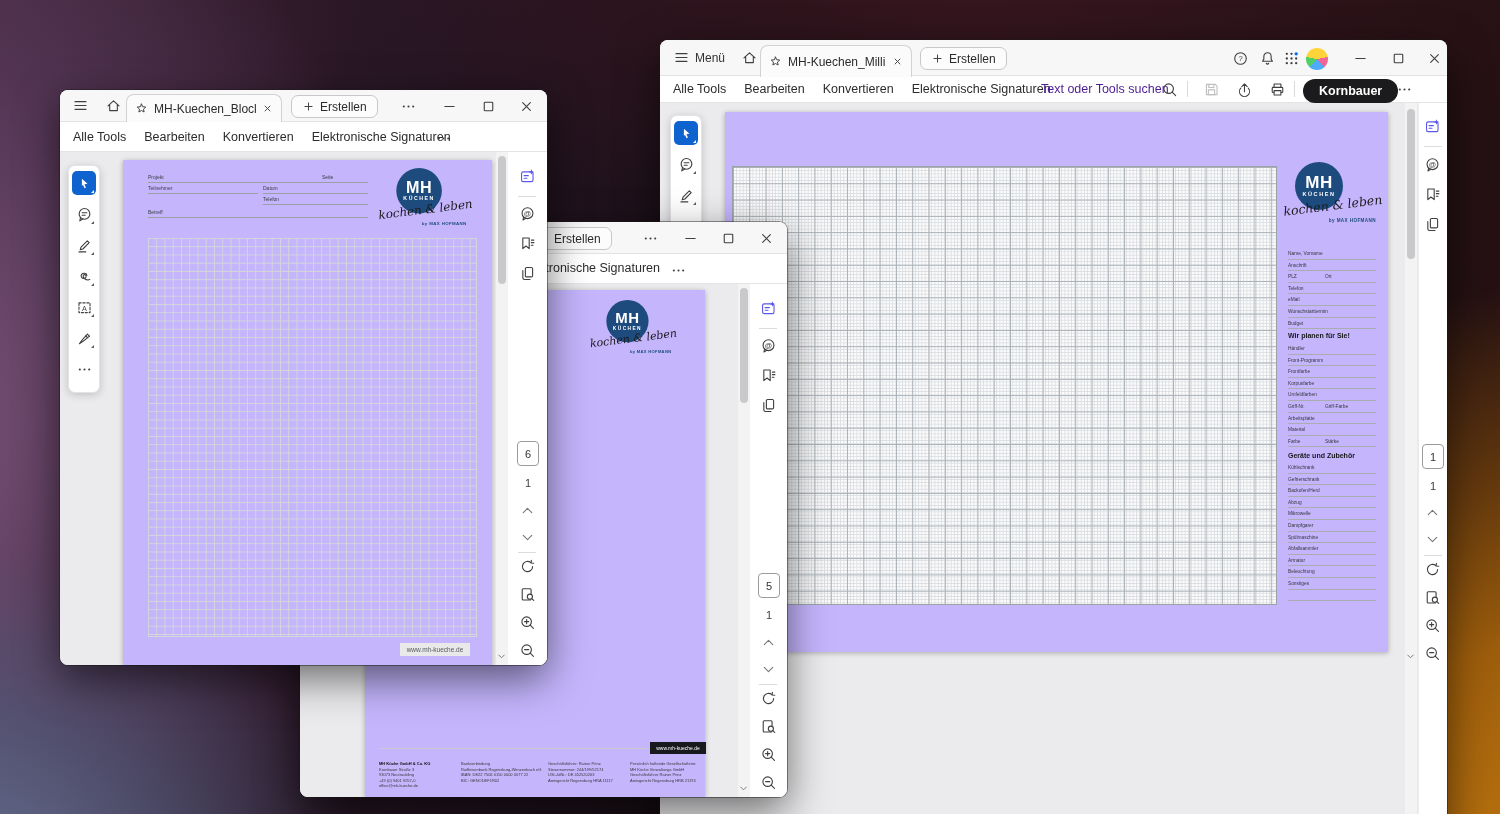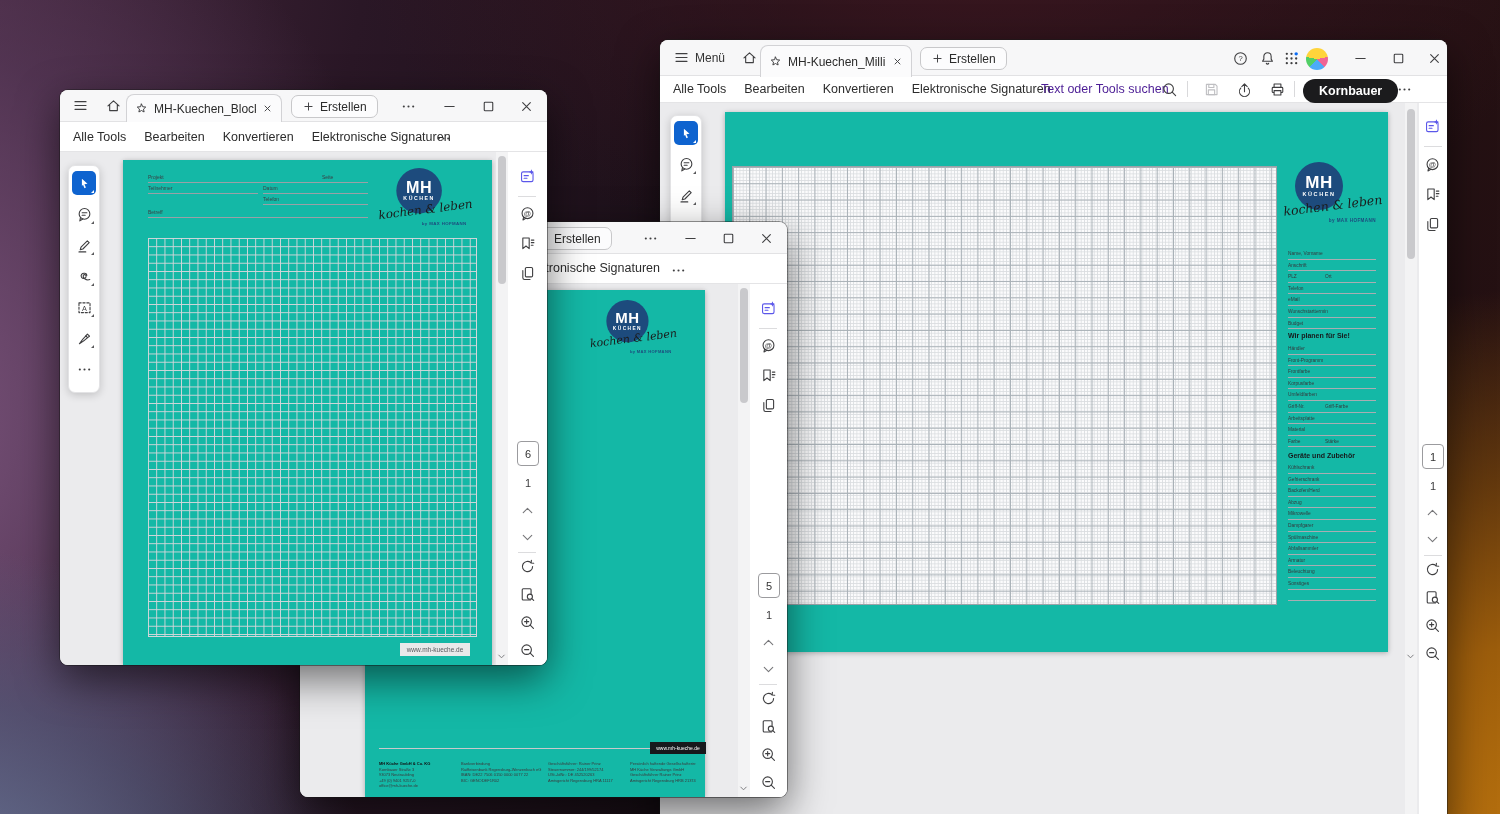--- a/index.html
+++ b/index.html
@@ -17,21 +17,21 @@
 .win{position:absolute;border-radius:8px;background:#ececee;overflow:hidden;
   box-shadow:0 14px 42px rgba(0,0,0,.55),0 0 0 1px rgba(30,30,30,.45)}
 .tbar{position:absolute;left:0;top:0;right:0;background:#f7f7f8;border-bottom:1px solid #e2e2e4;display:flex;align-items:center}
 .menurow{position:absolute;left:0;right:0;background:#fff;border-bottom:1px solid #e4e4e6;display:flex;align-items:center;font-size:12.5px;color:#2c2c2c}
 .menu-item{padding:0 9px;white-space:nowrap}
 .tab{position:absolute;display:flex;align-items:center;gap:6px;background:#fbfbfc;border:1px solid #d2d2d5;border-bottom:none;border-radius:8px 8px 0 0;font-size:12px;color:#2b2b2b;padding:0 8px;z-index:2}
 .tabtxt{white-space:nowrap;overflow:hidden;max-width:104px}
 .pill{position:absolute;display:flex;align-items:center;gap:5px;border:1px solid #c8c8ca;border-radius:7px;background:#fcfcfd;font-size:12px;color:#2b2b2b;padding:0 10px;height:23px;white-space:nowrap}
 .sharepill{position:absolute;display:flex;align-items:center;justify-content:center;background:#1b1b1d;color:#fff;font-size:12.5px;font-weight:bold;border-radius:13px;height:24px;padding:0 16px}
 .content{position:absolute;left:0;right:0;bottom:0;background:#ebebed}
-.page{position:absolute;background:#14b8a6;box-shadow:0 1px 5px rgba(0,0,0,.28)}
+.page{position:absolute;background:#c4b5fd;box-shadow:0 1px 5px rgba(0,0,0,.28)}
 .railL{position:absolute;width:32px;background:#fff;border:1px solid #e3e3e5;border-radius:7px;box-shadow:0 2px 9px rgba(0,0,0,.18);display:flex;flex-direction:column;align-items:center;padding-top:5px;gap:7px;z-index:3}
 .railR{position:absolute;top:0;bottom:0;background:#fff}
 .sb{position:absolute;top:0;bottom:0;width:12px;background:#f3f3f4}
 .sb .thumb{position:absolute;left:2px;width:8px;border-radius:4px;background:#c9c9cc}
 .toolchip{width:24px;height:24px;border-radius:5px;display:flex;align-items:center;justify-content:center;position:relative;background:#fff}
 .toolchip.sel{background:#0e63cf}
 .corner:after{content:"";position:absolute;right:2px;bottom:2px;border-left:3.5px solid transparent;border-bottom:3.5px solid #5a5a5c}
 .toolchip.sel.corner:after{border-bottom-color:#fff}
 .pnum{position:absolute;width:22px;height:25px;border:1px solid #9b9b9e;border-radius:4px;background:#fff;display:flex;align-items:center;justify-content:center;font-size:11px;color:#333}
 .ptotal{position:absolute;font-size:11px;color:#3c3c3e;width:22px;text-align:center}

